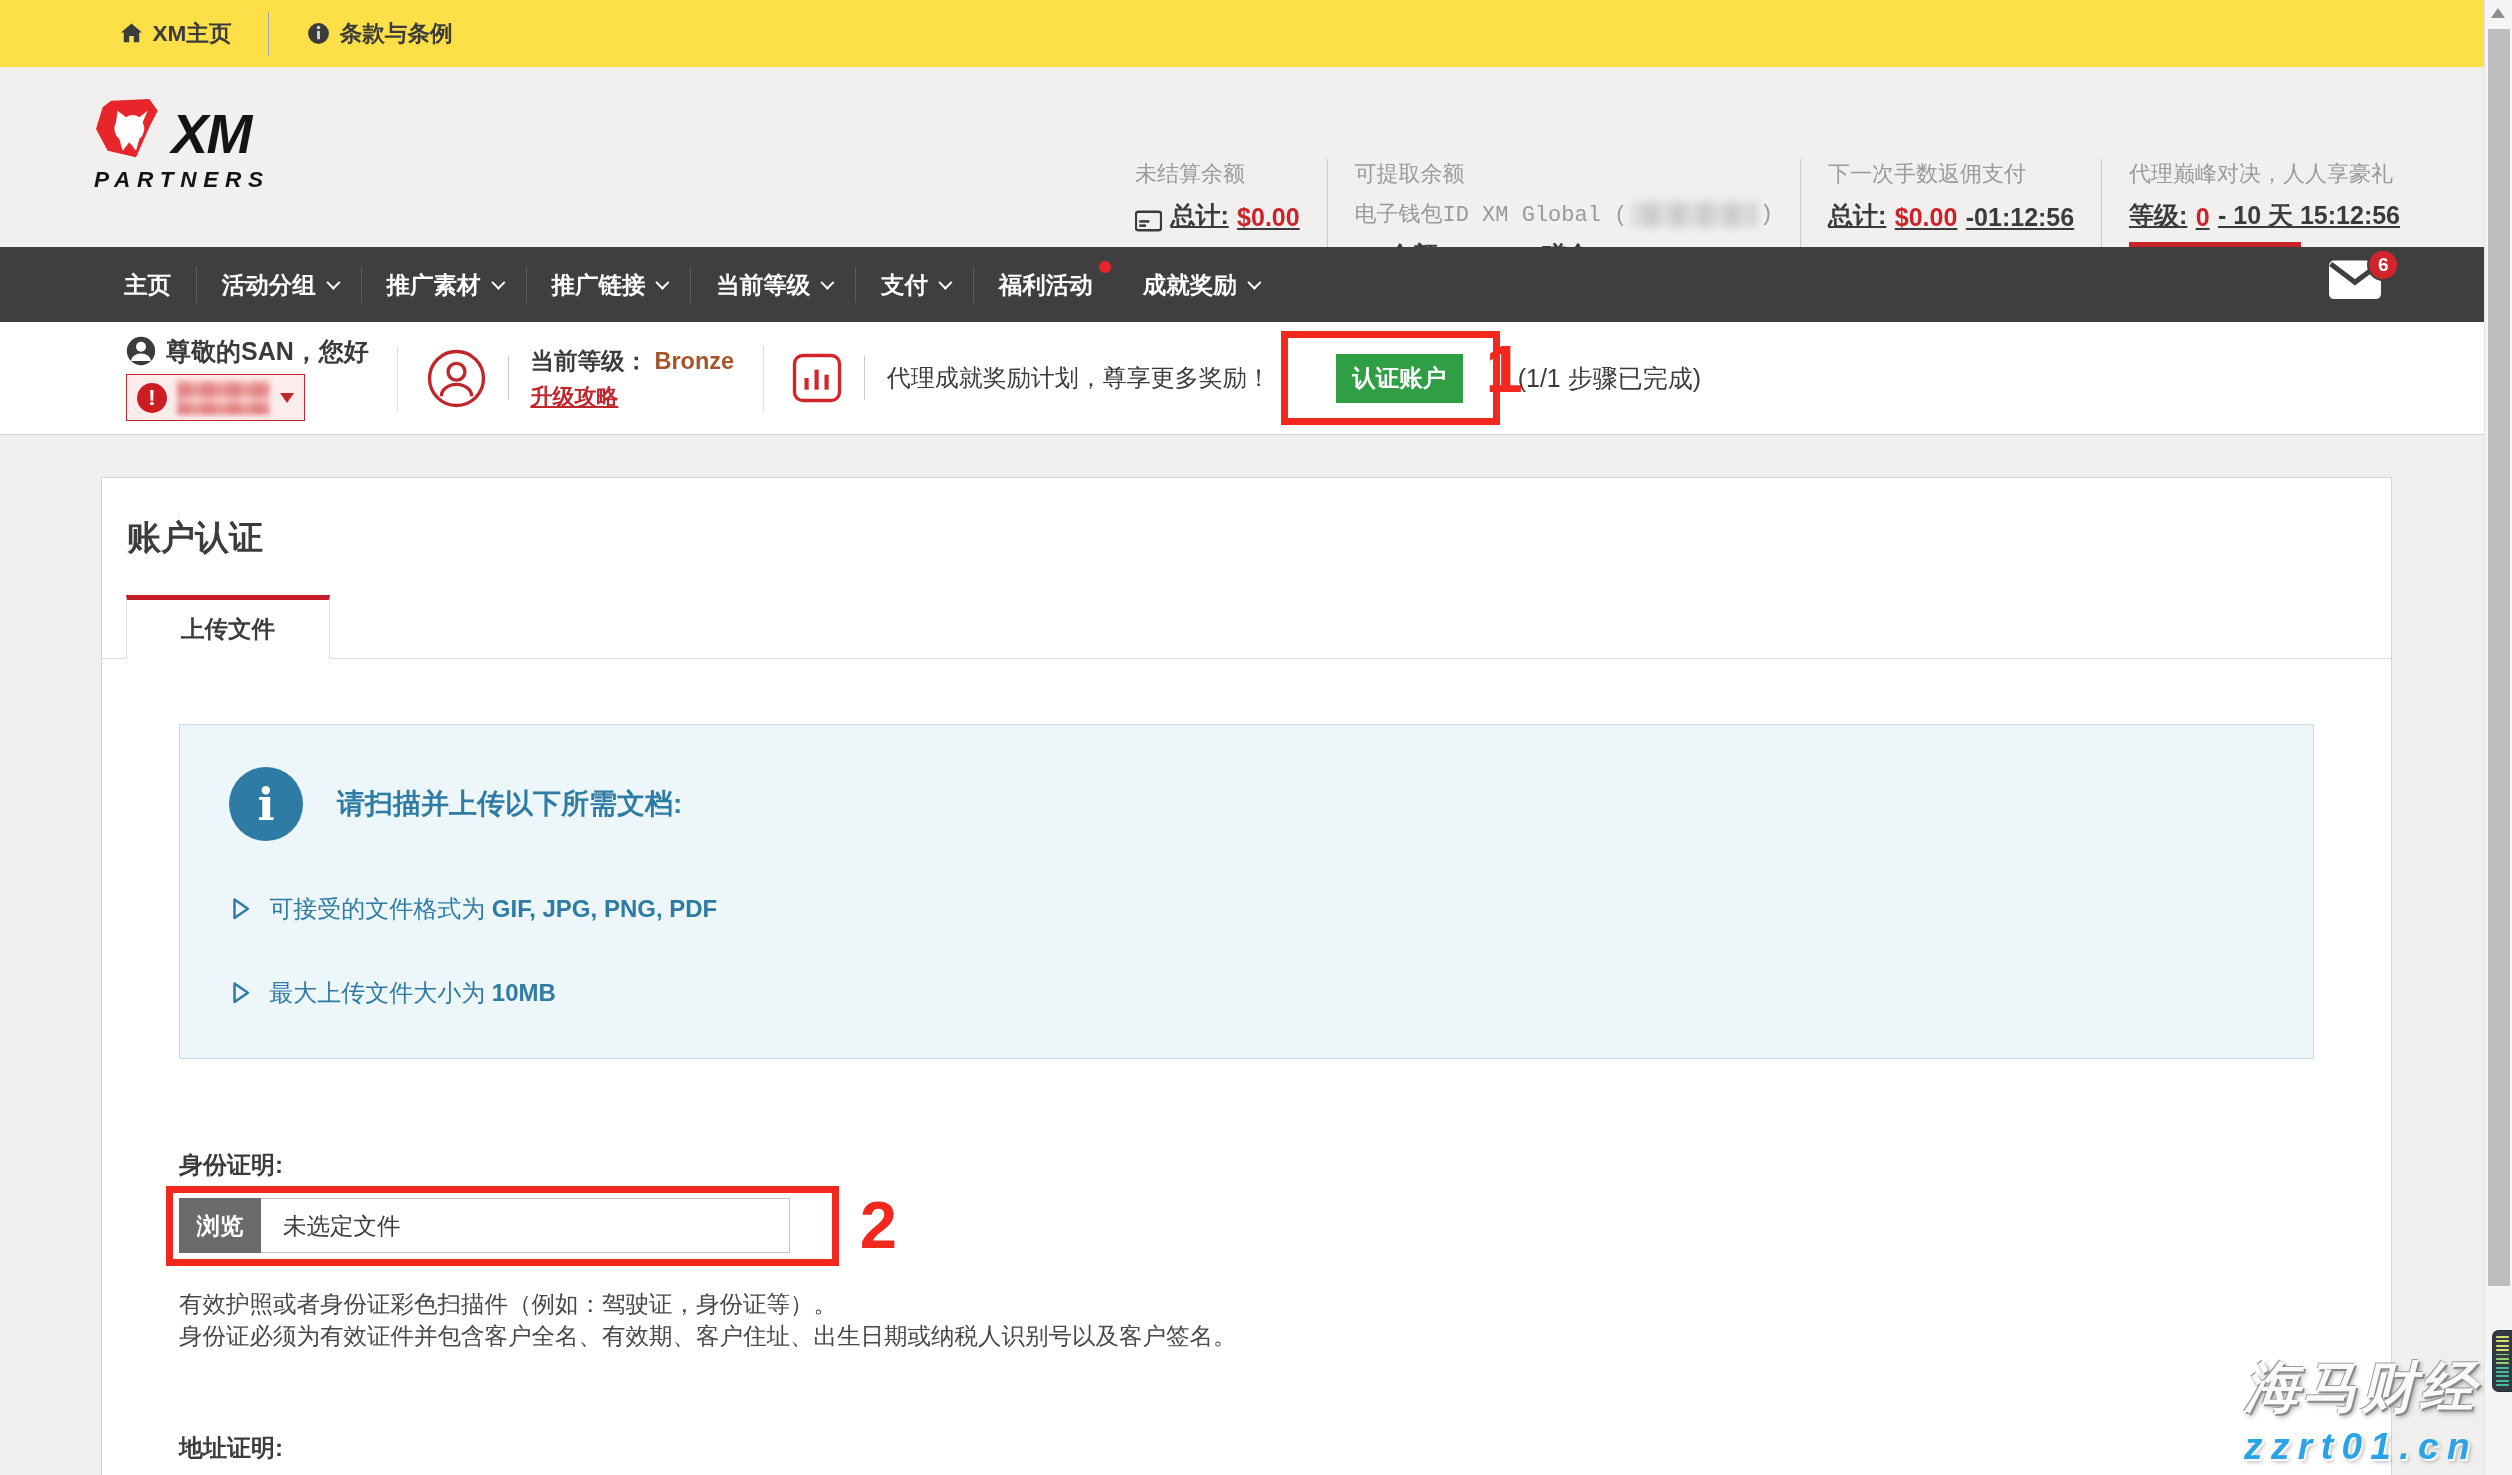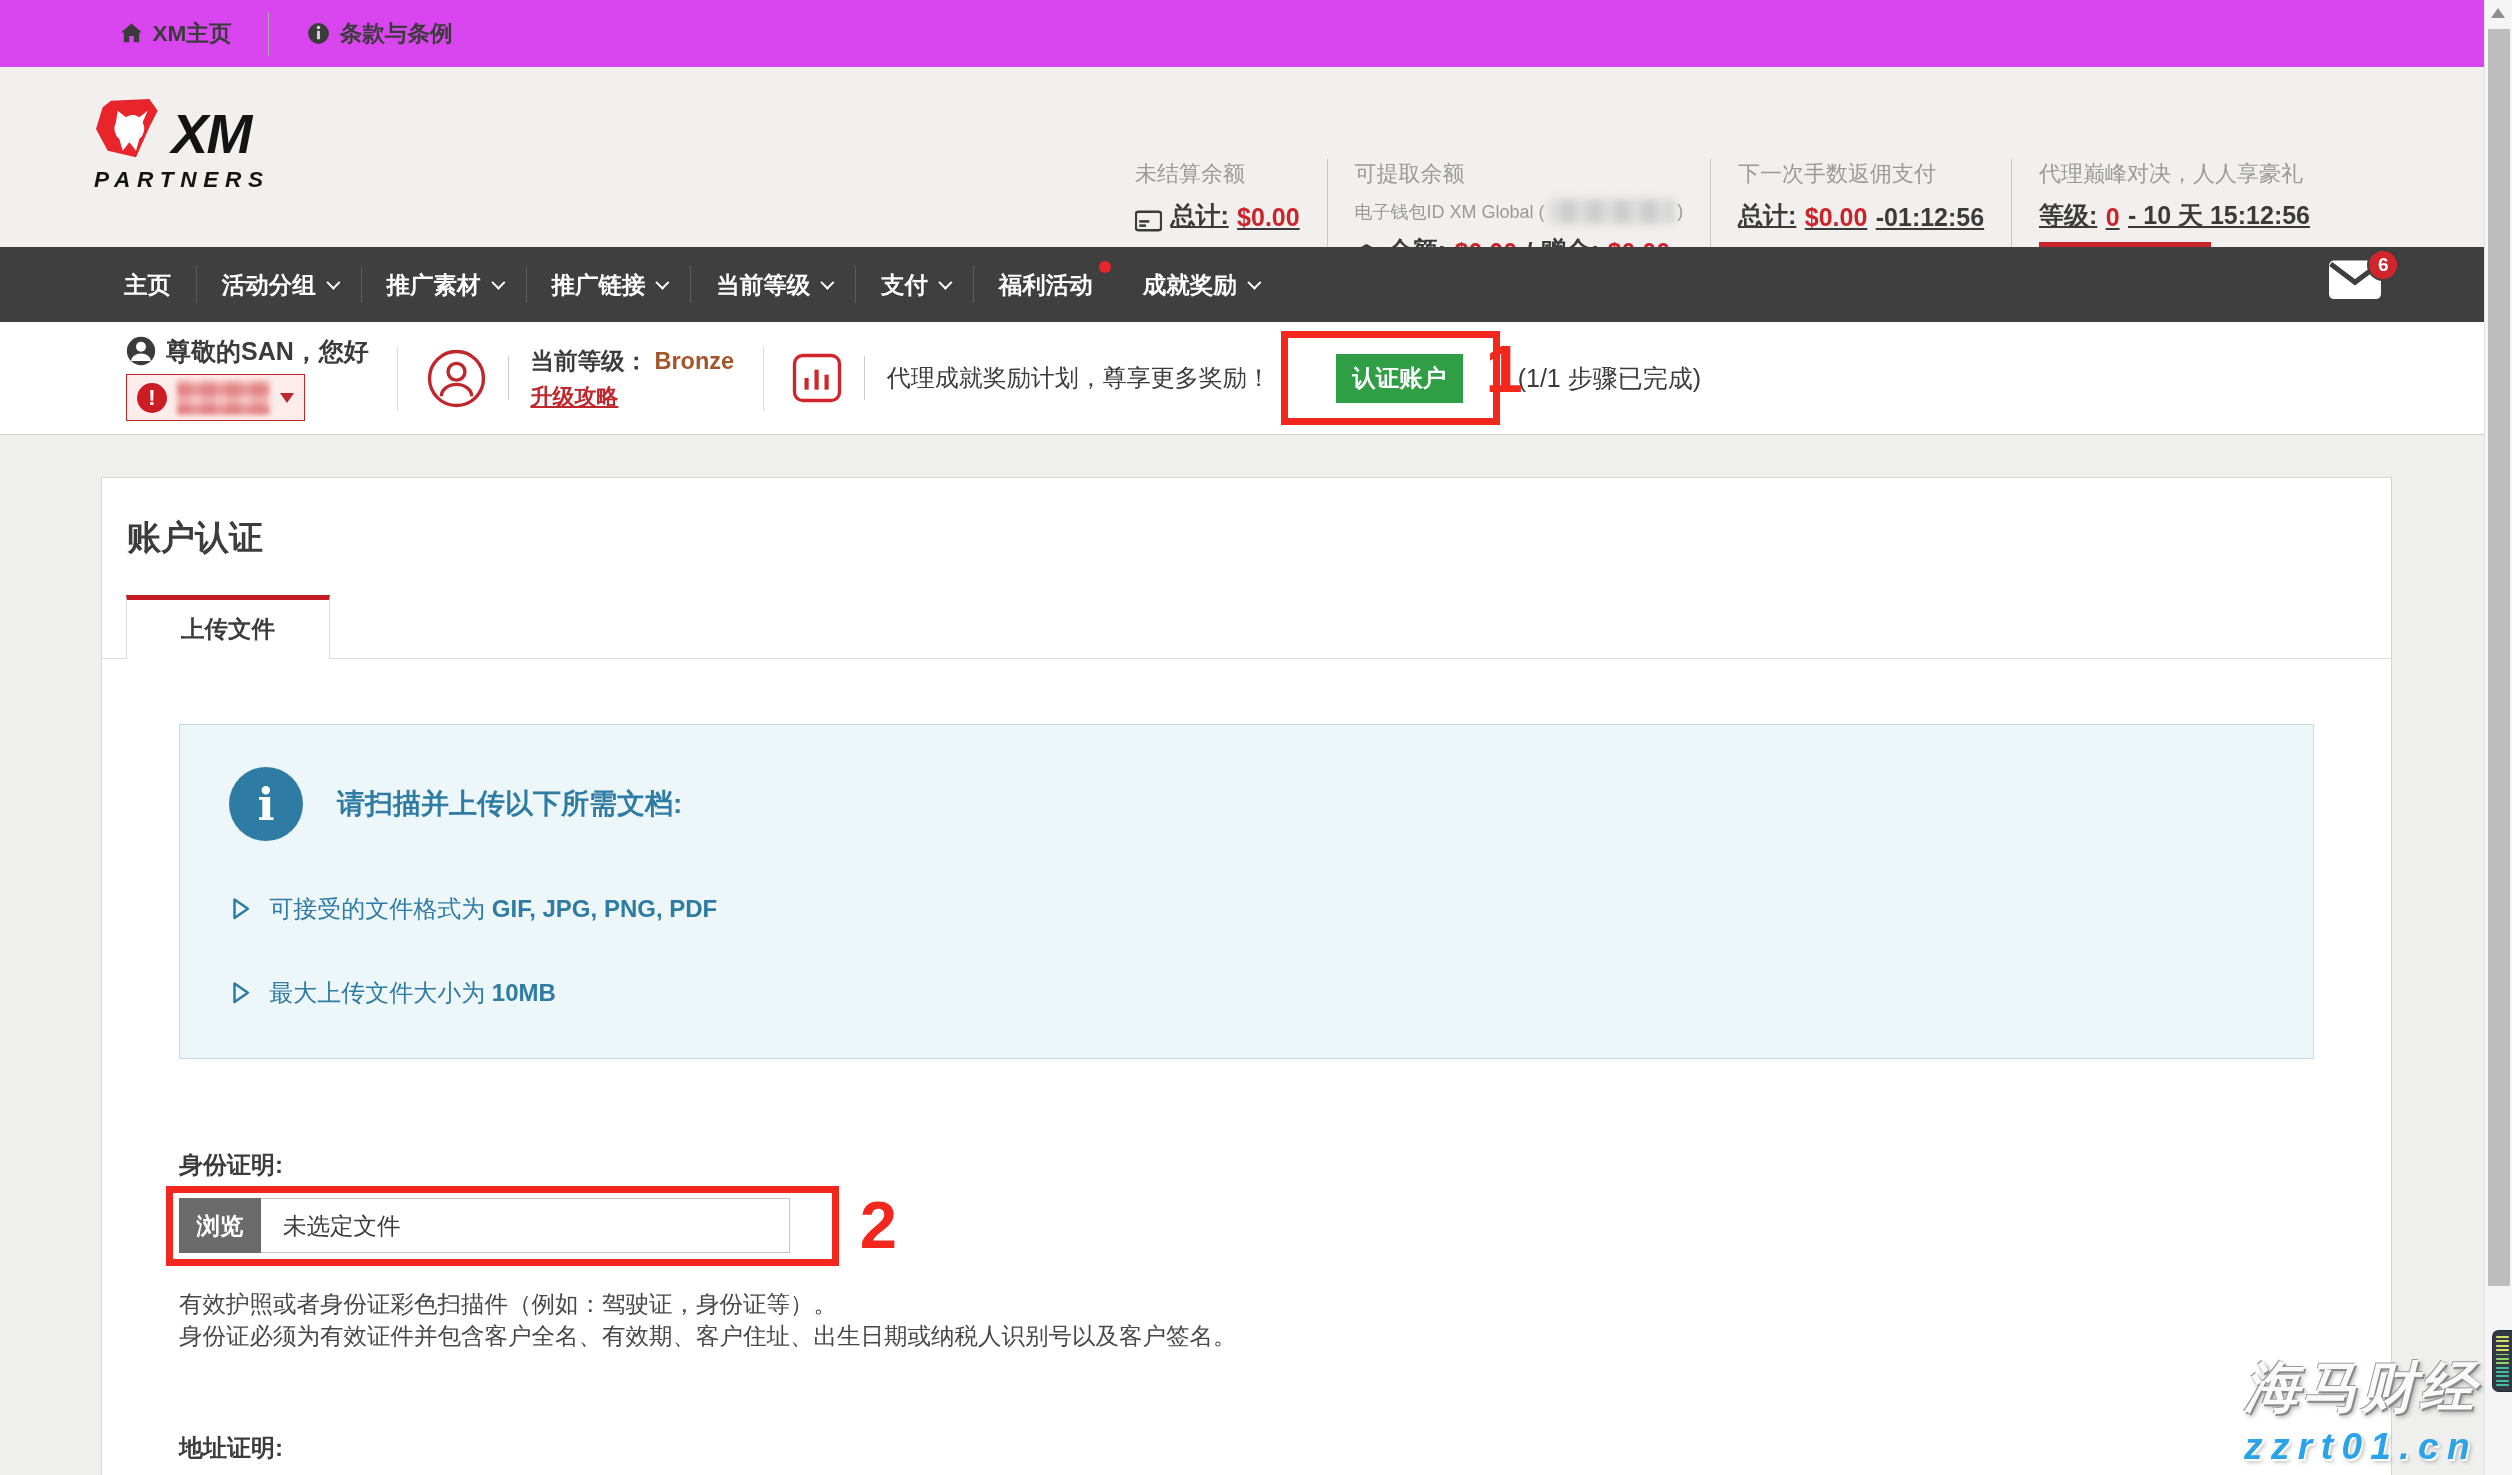--- a/index.html
+++ b/index.html
@@ -4,21 +4,21 @@
 <style>
   * { margin:0; padding:0; box-sizing:border-box; }
   html,body { width:2512px; height:1475px; }
   body {
     position:relative; overflow:hidden;
     font-family:"Liberation Sans","DejaVu Sans",sans-serif;
     color:#3c3c3c; background:#efefee;
   }
   
   .topbar {
-    height:67px; background:#d946ef; display:flex; align-items:center;
+    height:67px; background:#fde047; display:flex; align-items:center;
     padding-left:119px; font-size:22.6px; font-weight:700; color:#3b3b3b;
   }
   .topbar .tlink { display:flex; align-items:center; gap:8.4px; cursor:pointer; }
   .topbar .tdiv { width:0.8px; height:44px; background:#a9a9a9; margin:0 37px; }
   
   .header { height:180px; background:#f1f0ee; position:relative; }
   .logo { position:absolute; left:94px; top:32px; display:flex; flex-direction:column; }
   .logo-row { display:flex; align-items:flex-end; gap:3.4px; }
   .logo-xm { font-size:55px; font-weight:900; font-style:italic; color:#141414; letter-spacing:-1.7px; line-height:0.9; }
   .logo-sub { font-size:22.6px; font-weight:700; font-style:italic; color:#141414; letter-spacing:6.7px; margin-top:8.4px; }
@@ -27,21 +27,21 @@
   .sblock { display:flex; flex-direction:column; gap:10px; }
   .slabel { font-size:22px; color:#9a9a9a; }
   .srow { display:flex; align-items:flex-end; gap:8.4px; font-size:25px; font-weight:700; color:#3b3b3b;text-decoration:underline; }
   .srow.greyrow { font-weight:400; color:#6b6b6b; }
   .red { color:#cc2229; }
   .blur-id {
     display:inline-block; width:126px; height:25px; border-radius:3.4px;
     background:repeating-linear-gradient(90deg,#dcdcdc 0 13.4px,#cbcbcb 13.4px 27px);
     filter:blur(4.2px); vertical-align:middle;
   }
-  .walletrow { font-size:18px; color:#999; display:flex; align-items:center; gap:3.4px; }
+  .walletrow { font-size:22px; color:#999; display:flex; align-items:center; gap:3.4px;font-family:Liberation Mono, monospace; }
   .promo-btn {
     background:#c9232b; color:#fff; font-size:22.6px; font-weight:700;
     padding:8.4px 18.4px; border:none; width:max-content; cursor:pointer;
   }
   .lang { display:flex; flex-direction:column; gap:8.4px; margin-left:28.5px; }
   .langrow { display:flex; align-items:center; gap:11.7px; font-size:24px; font-weight:700; color:#3b3b3b; cursor:pointer; }
   .caret { width:0; height:0; border-left:7.5px solid transparent; border-right:7.5px solid transparent; border-top:9.2px solid #3b3b3b; }
   
   .nav { height:75px; background:#3f3f3f; display:flex; align-items:center; padding-left:99px; position:relative; }
   .nitem { display:flex; align-items:center; gap:10px; color:#fff; font-size:23.5px; font-weight:700; padding:0 25px; cursor:pointer; position:relative; height:40px; }

